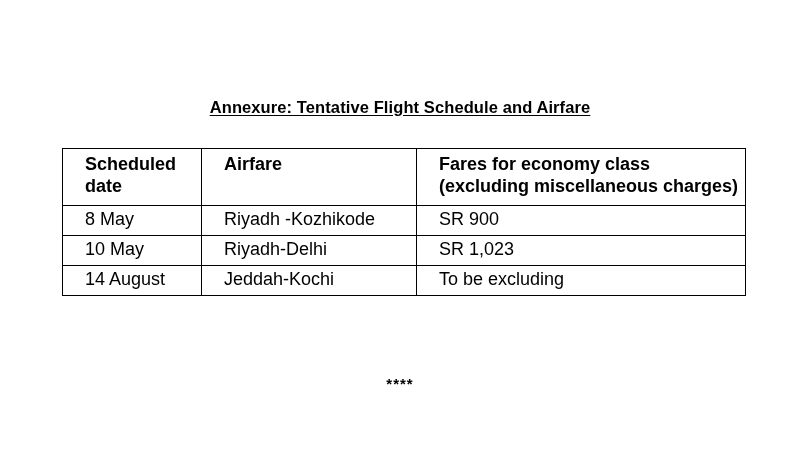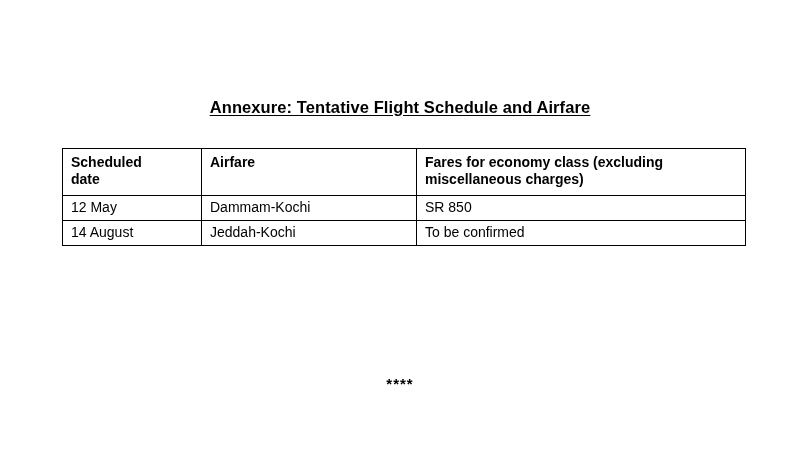--- a/index.html
+++ b/index.html
@@ -42,22 +42,22 @@
   }
   table.schedule {
     border-collapse: collapse;
     width: 683px;
     table-layout: fixed;
   }
   table.schedule td,
   table.schedule th {
     border: 1px solid #000000;
     vertical-align: top;
-    padding: 3px 6px 4px 8px;
-    font-size: 14px;
+    padding: 3px 6px 4px 22px;
+    font-size: 18px;
     line-height: 1.22;
     font-weight: normal;
     text-align: left;
   }
   table.schedule thead td {
     font-weight: bold;
     padding-top: 5px;
     padding-bottom: 7px;
   }
   col.c-date { width: 139px; }
@@ -98,28 +98,33 @@
           <td>
             <span>Scheduled</span>
             <span class="header-date-line2">date</span>
           </td>
           <td>Airfare</td>
           <td>Fares for economy class (excluding miscellaneous charges)</td>
         </tr>
       </thead>
       <tbody>
         <tr>
-          <td>12 May</td>
-          <td>Dammam-Kochi</td>
-          <td>SR 850</td>
+          <td>8 May</td>
+          <td>Riyadh -Kozhikode</td>
+          <td>SR 900</td>
+        </tr>
+        <tr>
+          <td>10 May</td>
+          <td>Riyadh-Delhi</td>
+          <td>SR 1,023</td>
         </tr>
         <tr>
           <td>14 August</td>
           <td>Jeddah-Kochi</td>
-          <td>To be confirmed</td>
+          <td>To be excluding</td>
         </tr>
       </tbody>
     </table>
   </div>
 
   <div class="stars">****</div>
 
 </div>
 
 </body></html>

